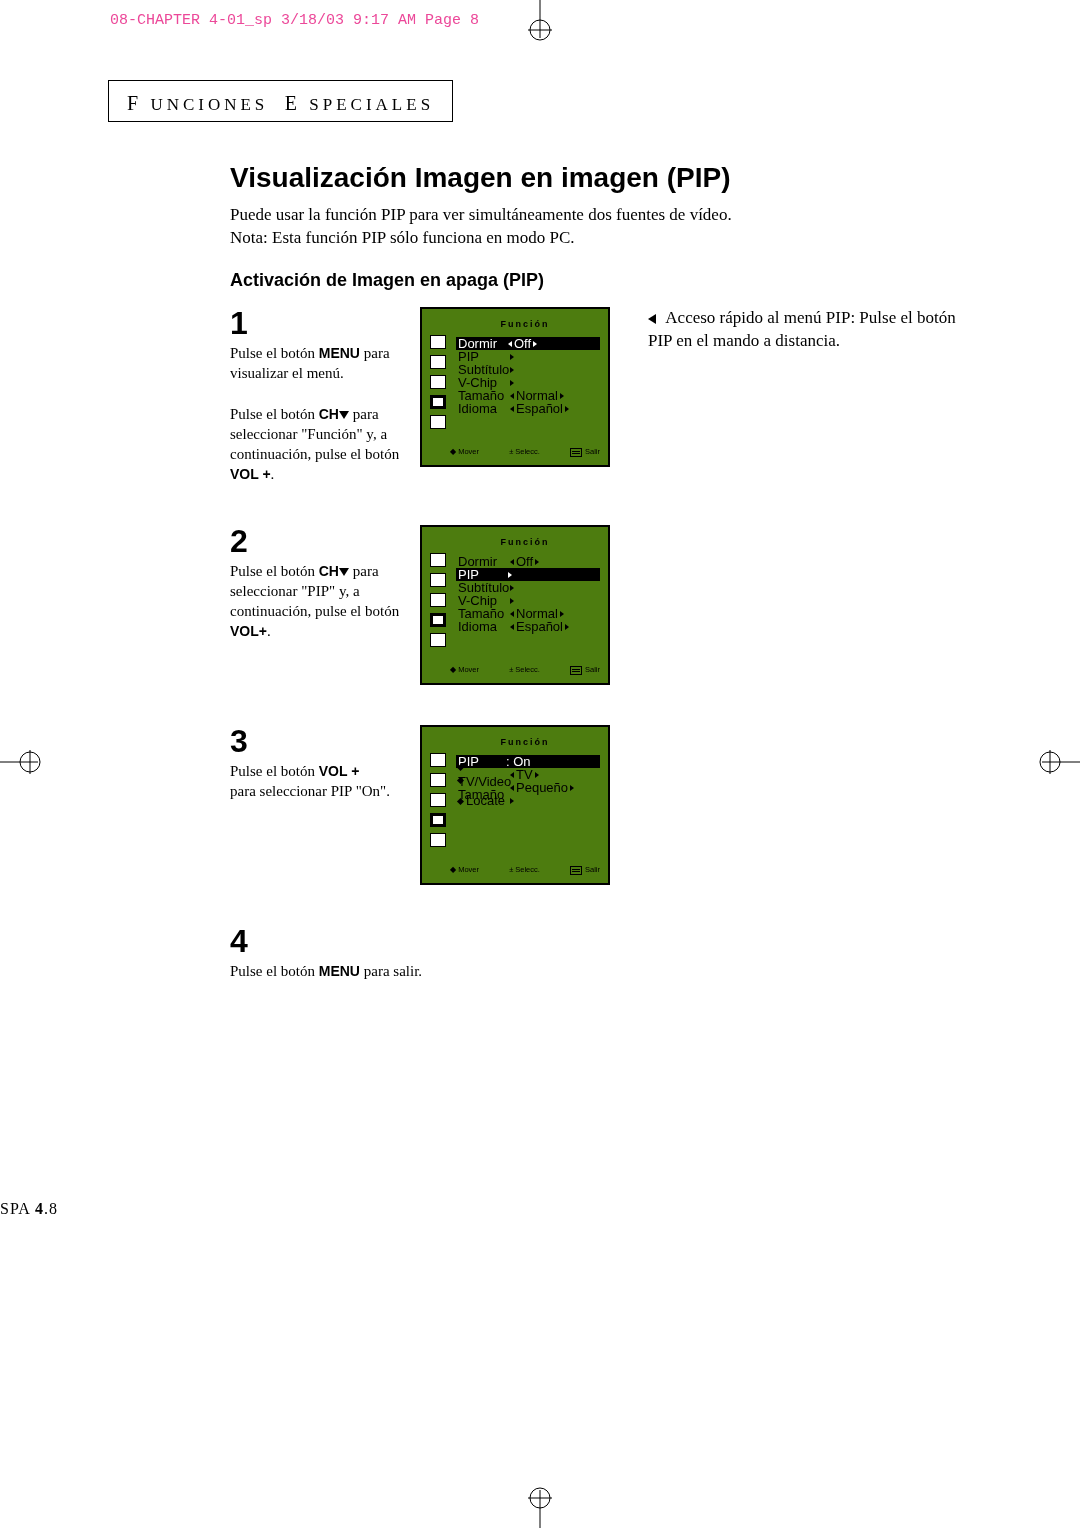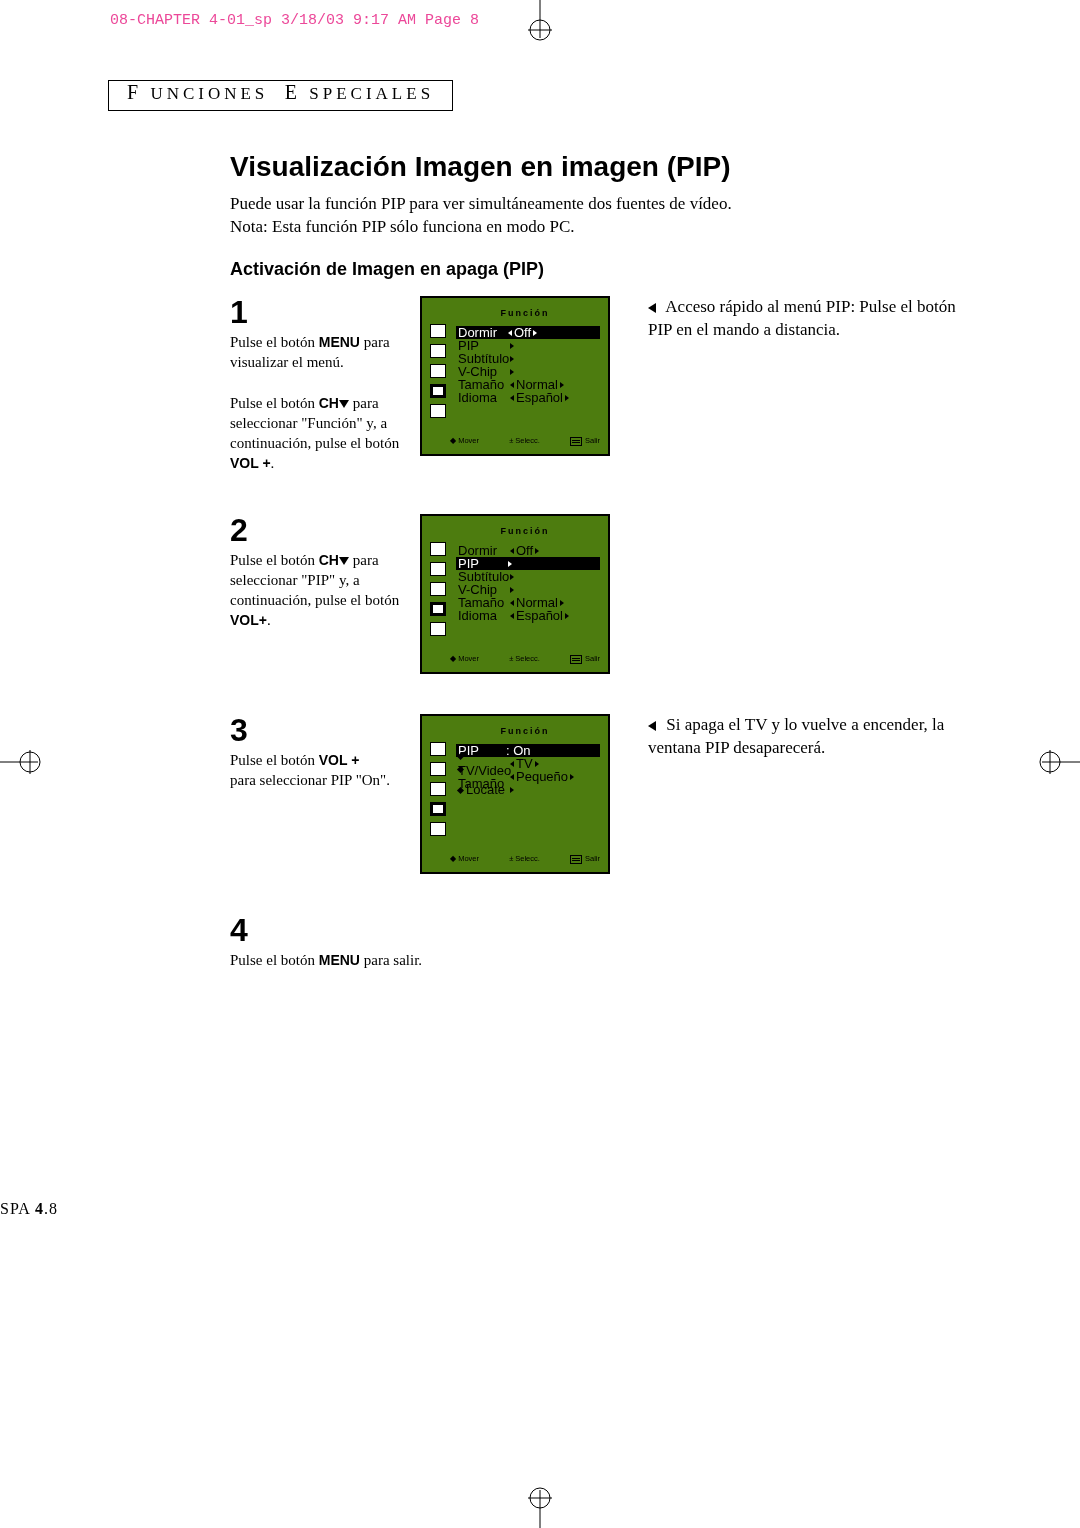--- a/index.html
+++ b/index.html
@@ -39,21 +39,21 @@
 
   .page {
     position: absolute;
     left: 100px;
     top: 80px;
     width: 880px;
   }
   .section-tag {
     display: inline-block;
     border: 1px solid #000;
-    padding: 0 18px 6px 18px;
+    padding: 11px 18px 6px 18px;
     font-family: "Times New Roman", serif;
     font-variant: small-caps;
     letter-spacing: 4px;
     font-size: 17px;
     margin-bottom: 40px;
     margin-left: 8px;
   }
   .content {
     margin-left: 130px;
     width: 740px;
@@ -385,24 +385,20 @@
               <span class="lbl"><span class="dia"></span><span>Locate</span></span>
               <span class="val"><span class="tri r"></span></span>
             </div>
         </div>
         <div class="foot">
           <span class="updn">Mover</span>
           <span class="plusminus">Selecc.</span>
           <span><span class="menuico"></span><span>Salir</span></span>
         </div>
       </div>
-      <div class="step-right">
-        <span class="arrow tri rbig" style="transform:rotate(180deg);"></span>
-        <span>Si apaga el TV y lo vuelve a encender, la ventana PIP desaparecerá.</span>
-      </div>
     </div>
 
     <div class="step noimg">
       <div class="step-left">
         <div class="step-num">4</div>
         <span>Pulse el botón </span><b>MENU</b><span> para salir.</span>
       </div>
     </div>
 
   </div>

